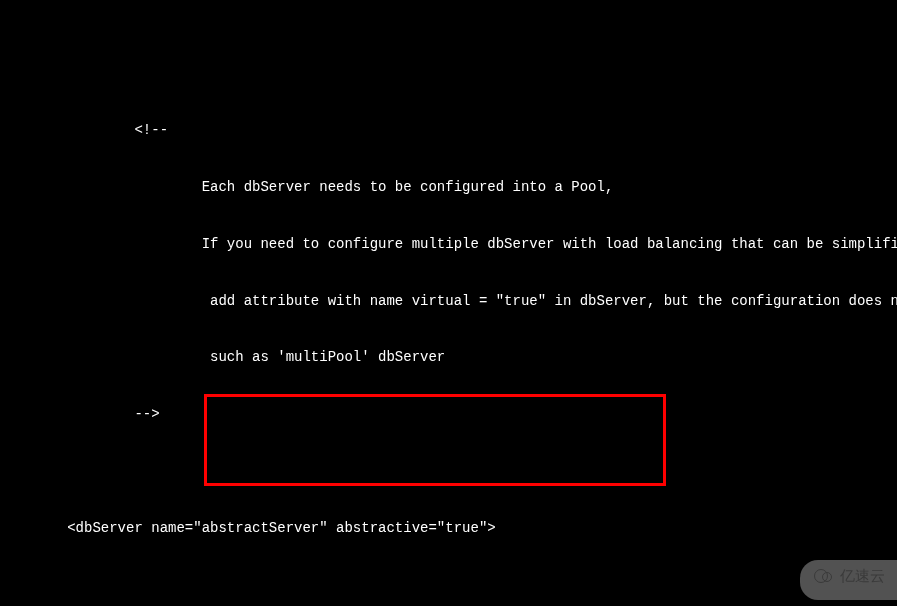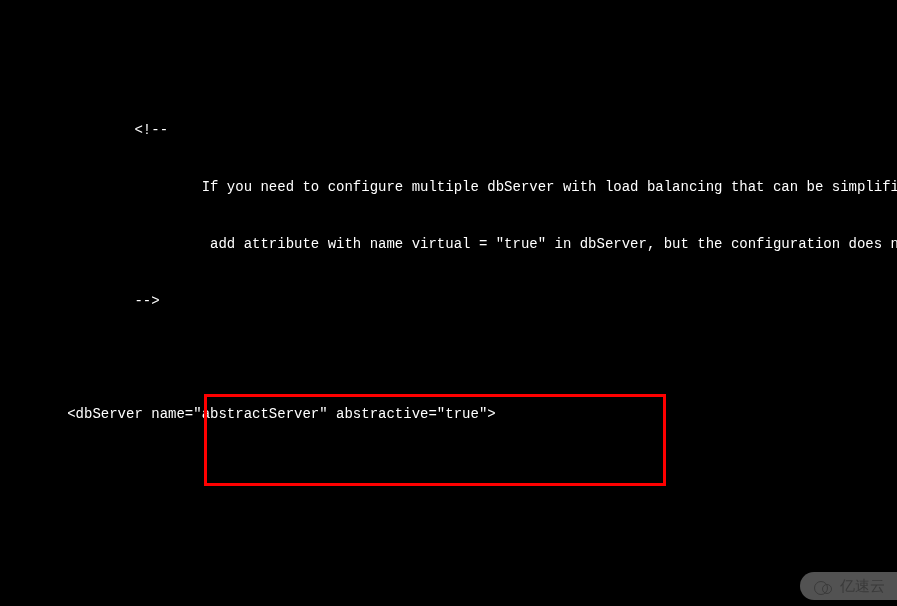--- a/index.html
+++ b/index.html
@@ -34,26 +34,26 @@
       width: 462px;
       height: 92px;
       pointer-events: none;
     }
     .watermark {
       position: absolute;
       right: 0;
       bottom: 6px;
       background: rgba(255,255,255,0.32);
       border-radius: 18px 0 0 18px;
-      padding: 6px 12px 2px 14px;
+      padding: 6px 12px 14px 14px;
       display: flex;
       align-items: center;
       gap: 6px;
       color: #3a3a3a;
-      font-family: Liberation Mono, monospace;
+      font-family: Liberation Sans, sans-serif;
       font-size: 15px;
     }
     .watermark-icon {
       width: 20px;
       height: 14px;
       display:inline-block;
       position:relative;
     }
     .watermark-icon::before{
       content:"";
@@ -68,22 +68,24 @@
       left:8px;top:3px;background:rgba(255,255,255,0.0);
     }
   </style>
 </head>
 <body>
 
 
 
 <div class="terminal">
   <div class="line">                &lt;!--</div>
+  <div class="line">                        Each dbServer needs to be configured into a Pool,</div>
   <div class="line">                        If you need to configure multiple dbServer with load balancing that can be simplified by the following configuration:</div>
   <div class="line">                         add attribute with name virtual = "true" in dbServer, but the configuration does not allow the element with name factoryConfig</div>
+  <div class="line">                         such as 'multiPool' dbServer</div>
   <div class="line">                --&gt;</div>
   <div class="line"></div>
   <div class="line">        &lt;dbServer name="abstractServer" abstractive="true"&gt;</div>
   
   
   
   
   
   
   

